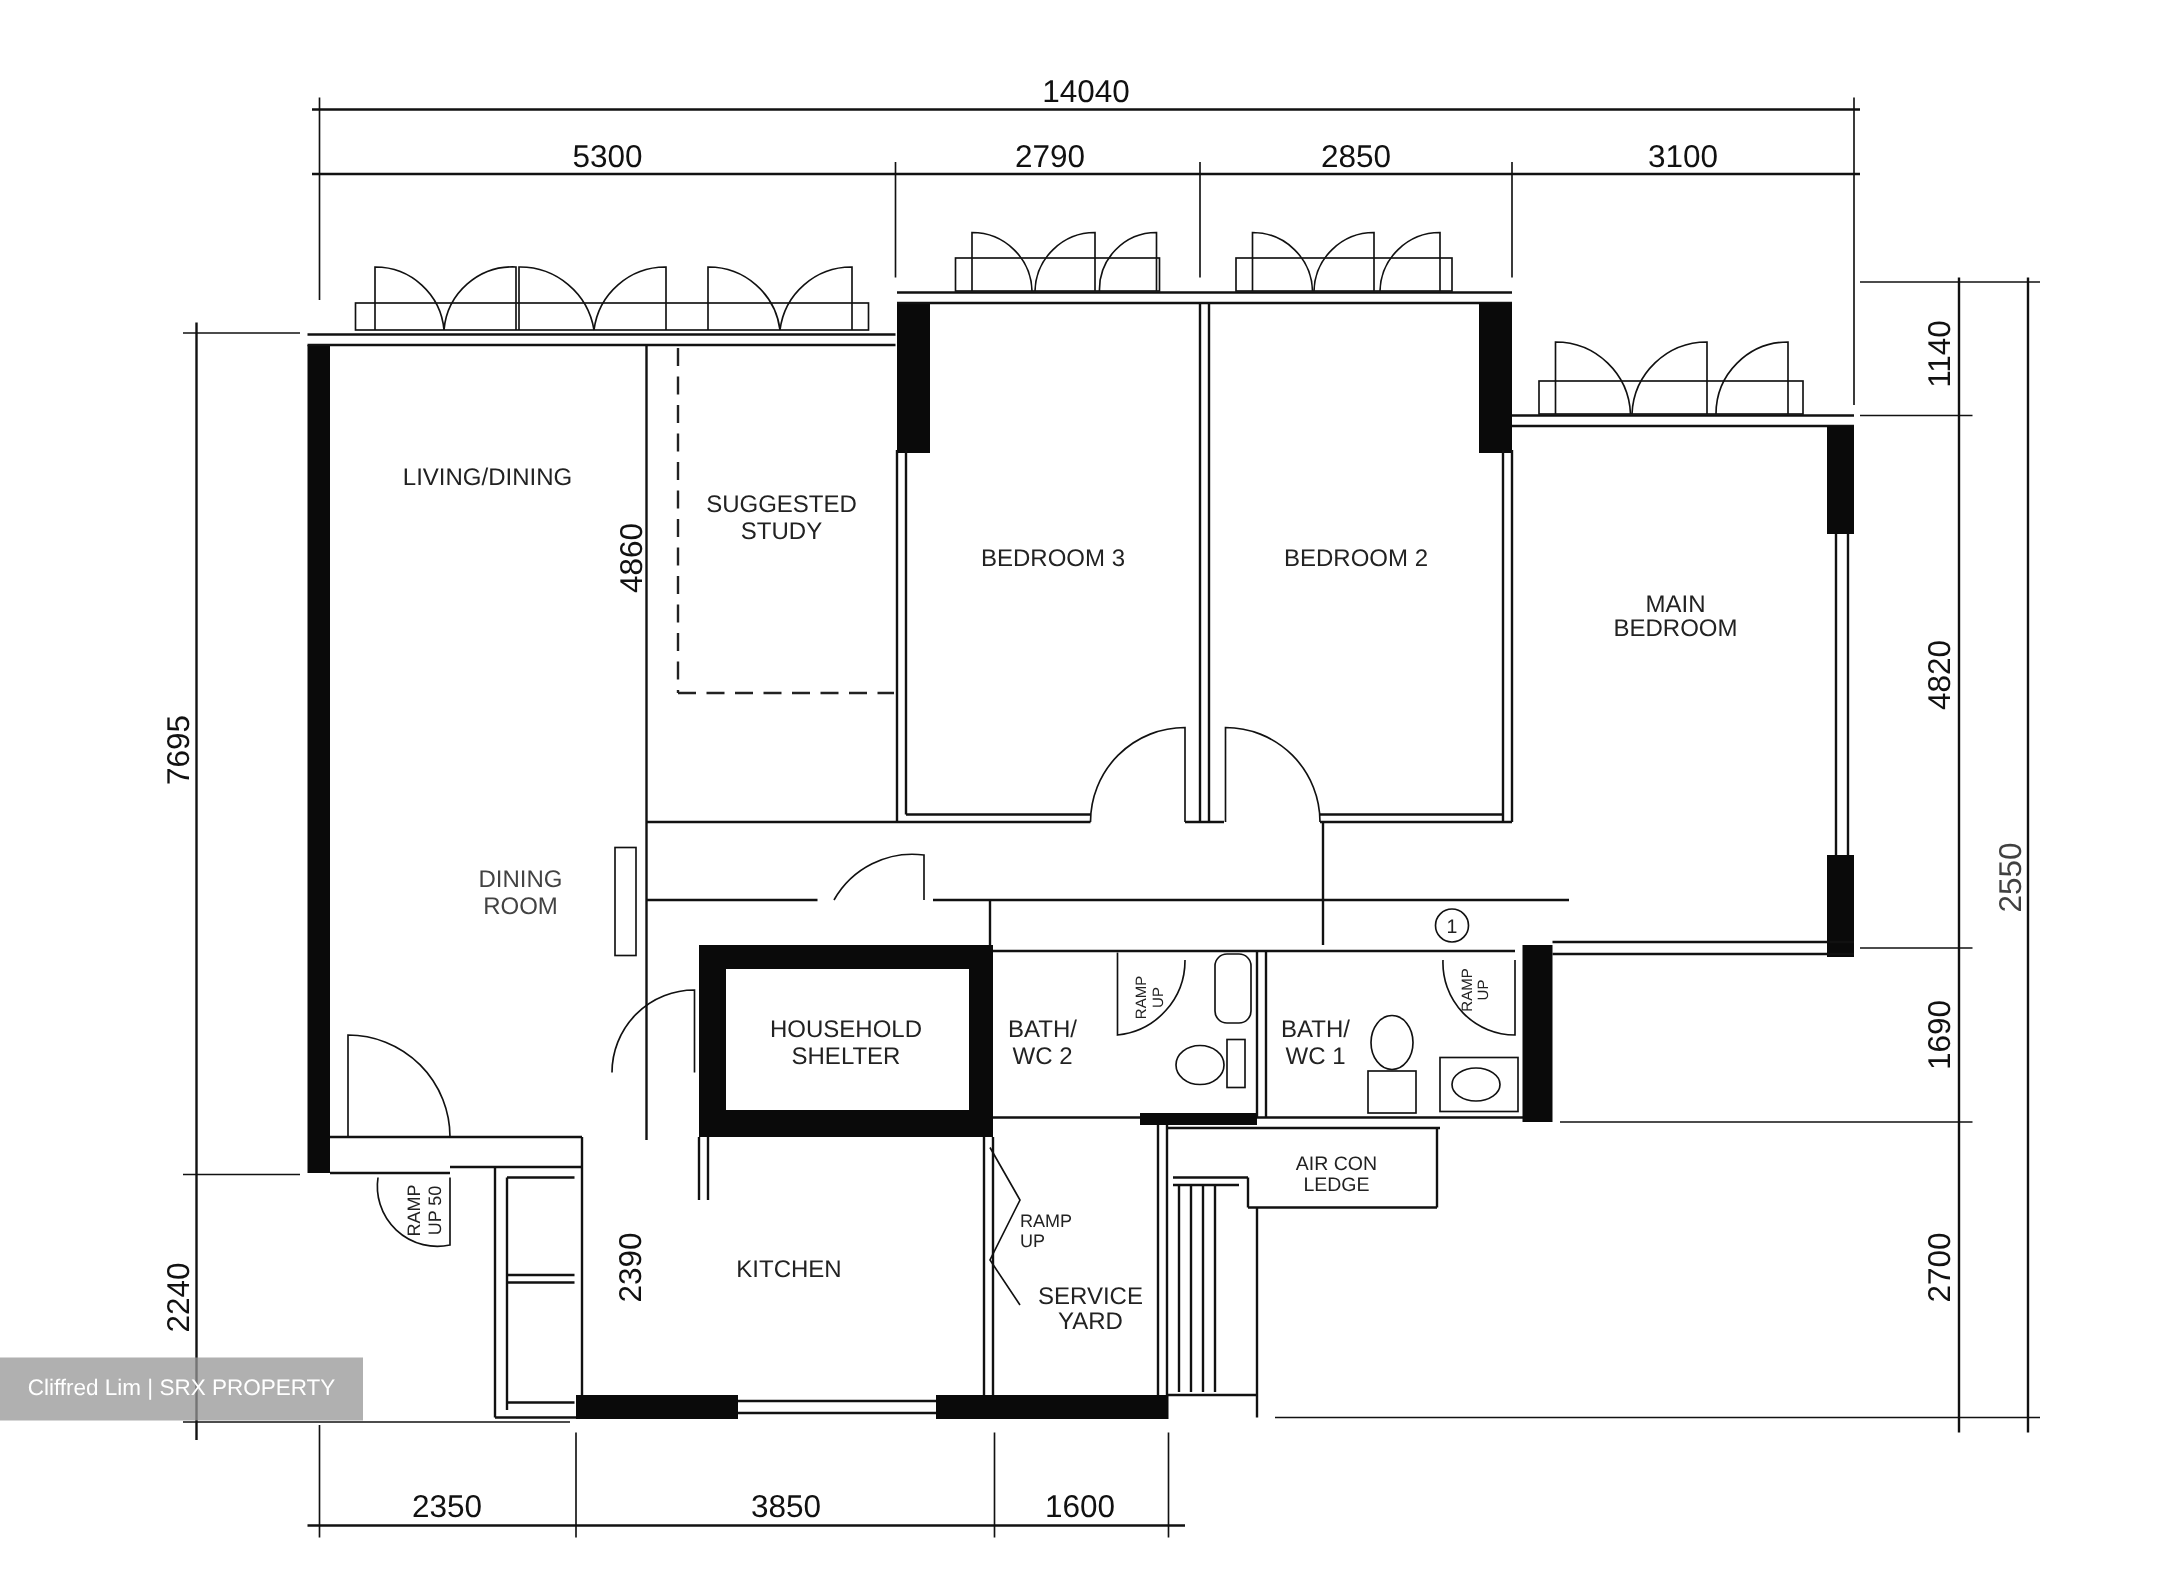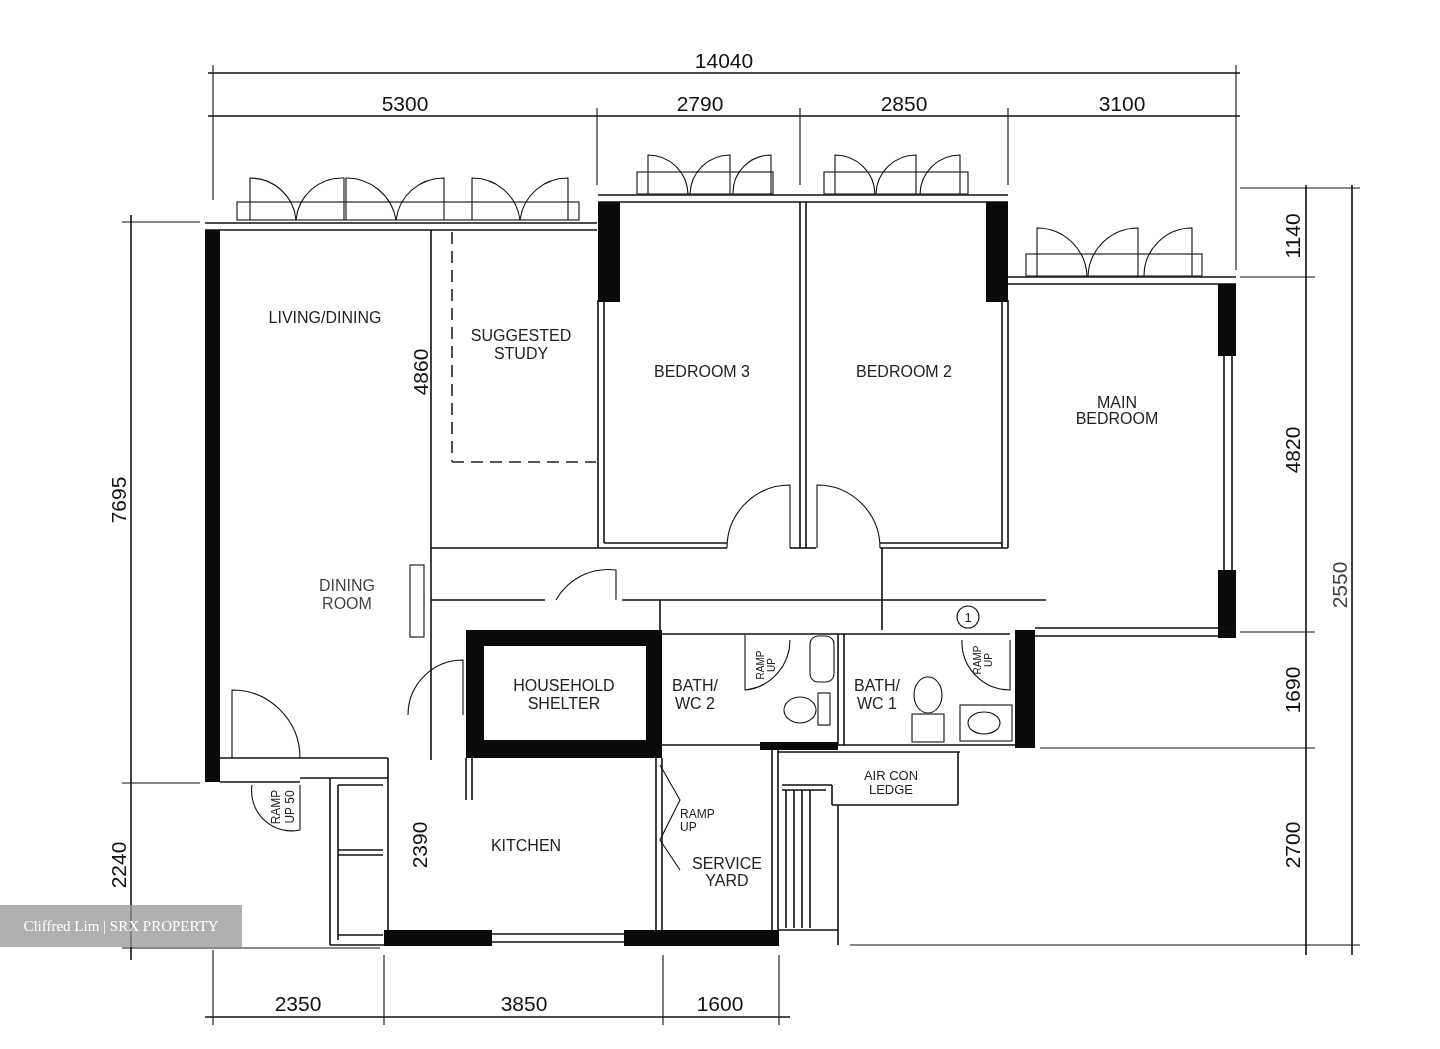--- a/index.html
+++ b/index.html
@@ -5,21 +5,21 @@
   html, body { margin:0; padding:0; background:#ffffff; }
   body { width:1440px; height:1049px; position:relative; overflow:hidden; font-family:"Liberation Sans", sans-serif; }
   svg { position:absolute; left:0; top:0; }
   .dim { font-family:"Liberation Sans", sans-serif; font-size:21px; fill:#111; }
   .room { font-family:"Liberation Sans", sans-serif; font-size:16px; fill:#222; }
   .small { font-family:"Liberation Sans", sans-serif; font-size:12px; fill:#222; }
   .ln { stroke:#111; stroke-width:1.6; fill:none; }
   .thin { stroke:#111; stroke-width:1.1; fill:none; }
   .wall { fill:#0a0a0a; }
   .dash { stroke:#222; stroke-width:1.6; stroke-dasharray:12 7; fill:none; }
-  .watermark { position:absolute; left:0; top:905px; width:242px; height:42px; background:rgba(150,150,150,0.75); color:#fff; font-size:15px; line-height:42px; text-align:center; font-family:Liberation Serif, serif; }
+  .watermark { position:absolute; left:0; top:905px; width:242px; height:42px; background:rgba(150,150,150,0.75); color:#fff; font-size:15px; line-height:42px; text-align:center; font-family:Liberation Sans, sans-serif; }
 </style>
 </head>
 <body>
 
 <svg width="1440" height="1049" viewBox="0 0 1440 1049">
 
   <g>
     <line class="ln" x1="208" y1="73" x2="1240" y2="73"></line>
     <line class="ln" x1="208" y1="116" x2="1240" y2="116"></line>
     <line class="thin" x1="213" y1="65" x2="213" y2="200"></line>

